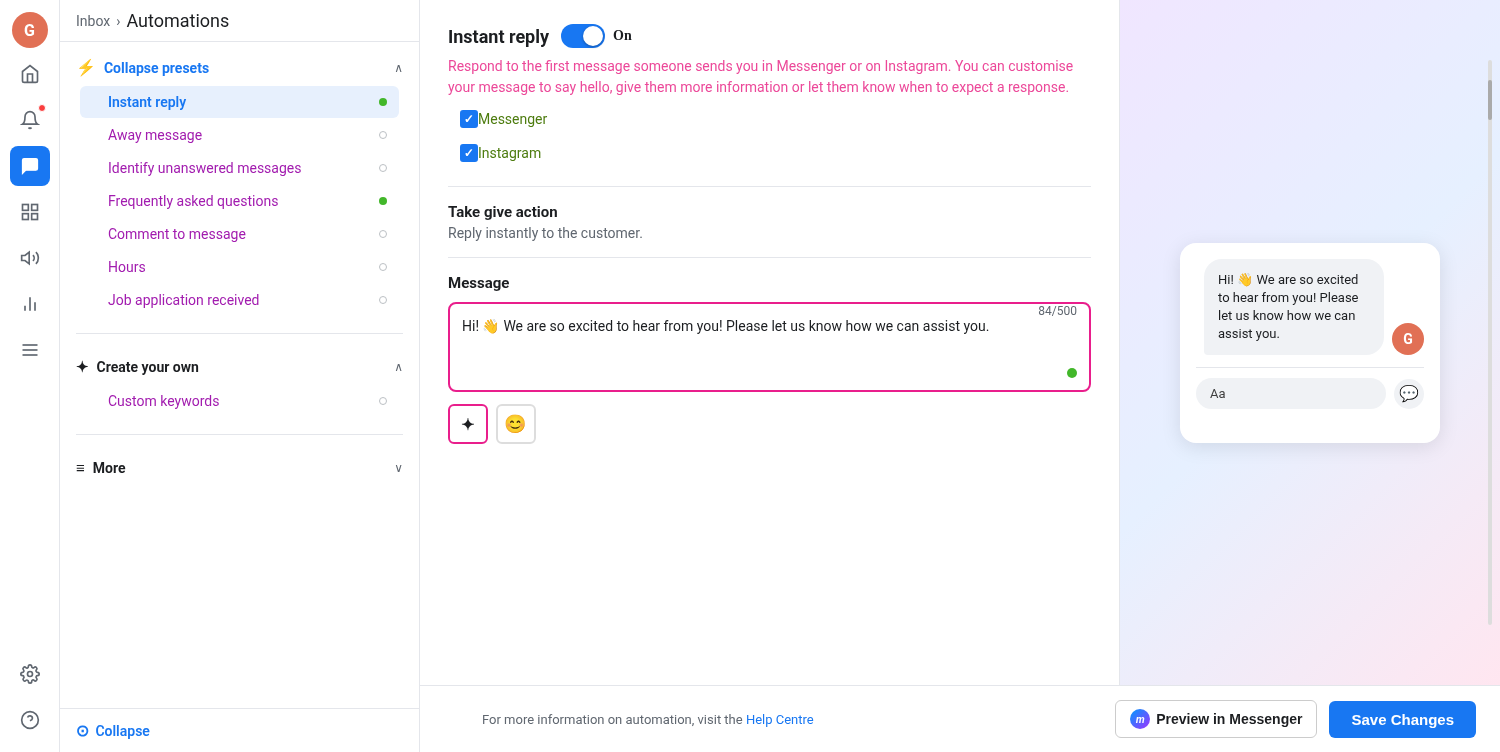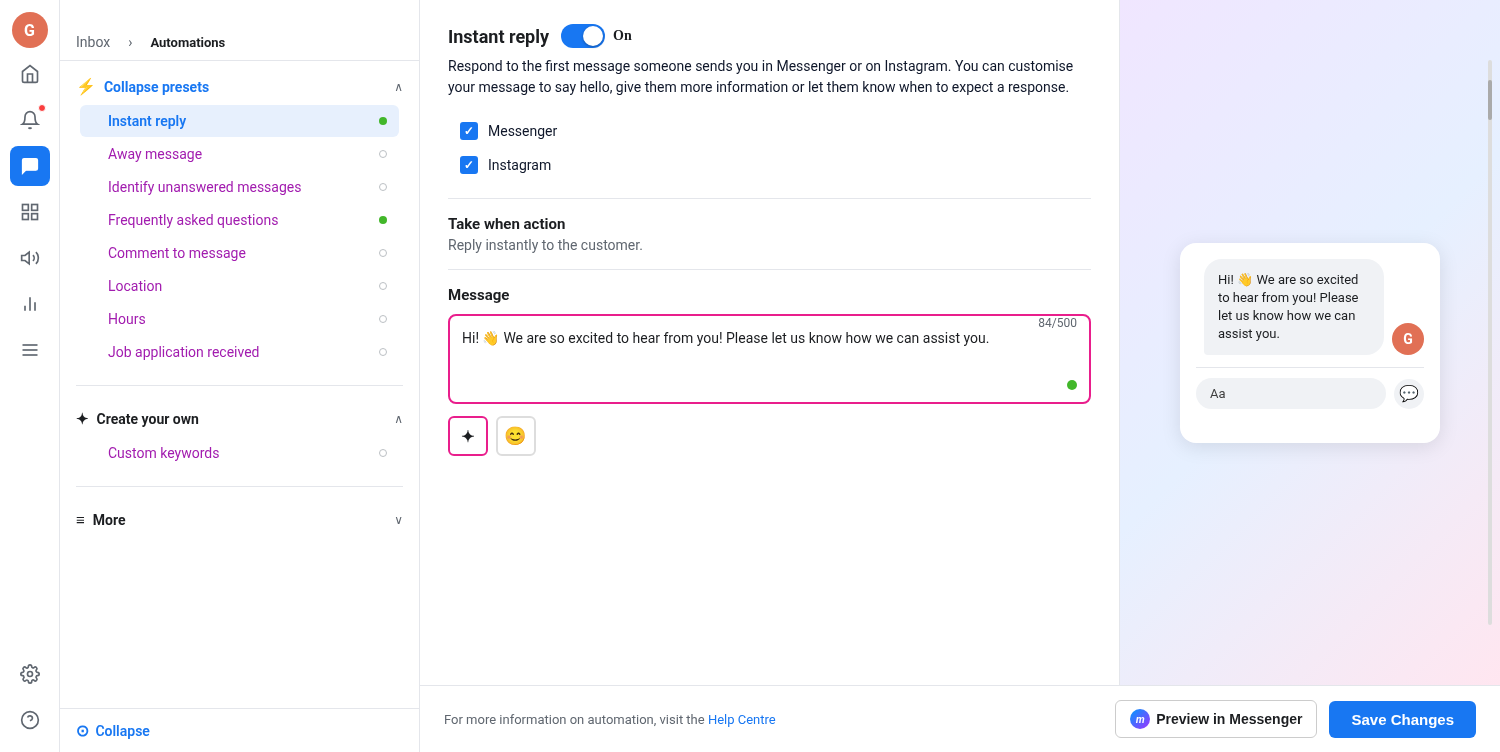--- a/index.html
+++ b/index.html
@@ -68,26 +68,25 @@
     .sidebar-header {
       padding: 10px 16px;
       background: #fff;
       border-bottom: 1px solid #e4e6eb;
       font-size: 13px;
       color: #444;
     }
     .sidebar-header .breadcrumb {
       display: flex;
       align-items: center;
-      gap: 18px;
-      margin-top: 24px;
+      gap: 6px;
     }
     .breadcrumb-inbox { color: #606770; font-size: 14px; }
     .breadcrumb-sep { color: #606770; font-size: 14px; }
-    .breadcrumb-current { font-weight: 700; font-size: 13px; color: #1c1e21; }
+    .breadcrumb-current { font-weight: 400; font-size: 18px; color: #1c1e21; }
 
     .sidebar-section { padding: 12px 16px 4px; }
     .sidebar-section-header {
       display: flex;
       align-items: center;
       justify-content: space-between;
       cursor: pointer;
       padding: 4px 0;
     }
     .sidebar-section-title {
@@ -196,33 +195,33 @@
       height: 20px;
       background: #fff;
       border-radius: 50%;
       top: 2px;
       right: 2px;
       box-shadow: 0 1px 3px rgba(0,0,0,0.3);
     }
     .toggle-label { font-size: 14px; color: #1c1e21; font-weight: 600; font-family: Liberation Serif, serif; }
     .content-description {
       font-size: 14px;
-      color: #0f172a;
+      color: #ec4899;
       line-height: 1.5;
-      margin-bottom: 16px;
+      margin-bottom: 4px;
     }
 
     
     .checkbox-row {
       display: flex;
       align-items: center;
-      gap: 10px;
+      gap: 0;
       padding: 8px 12px;
       font-size: 14px;
-      color: #0f172a;
+      color: #4d7c0f;
     }
     .checkbox-custom {
       width: 18px;
       height: 18px;
       border-radius: 3px;
       background: #1877f2;
       border: 2px solid #1877f2;
       display: flex;
       align-items: center;
       justify-content: center;
@@ -410,20 +409,21 @@
       background: #fff;
       border-top: 1px solid #e4e6eb;
       padding: 14px 24px;
       display: flex;
       align-items: center;
       justify-content: space-between;
     }
     .footer-left {
       font-size: 13px;
       color: #606770;
+      margin-left: 38px;
     }
     .footer-link {
       color: #1877f2;
       text-decoration: none;
       cursor: pointer;
     }
     .footer-right {
       display: flex;
       align-items: center;
       gap: 12px;
@@ -567,24 +567,20 @@
       </div>
       <div class="sidebar-item">
         <span>Frequently asked questions</span>
         <div class="dot"></div>
       </div>
       <div class="sidebar-item">
         <span>Comment to message</span>
         <div class="dot-empty"></div>
       </div>
       <div class="sidebar-item">
-        <span>Location</span>
-        <div class="dot-empty"></div>
-      </div>
-      <div class="sidebar-item">
         <span>Hours</span>
         <div class="dot-empty"></div>
       </div>
       <div class="sidebar-item">
         <span>Job application received</span>
         <div class="dot-empty"></div>
       </div>
     </div>
   </div>
 
@@ -642,21 +638,21 @@
         <span>Messenger</span>
       </div>
       <div class="checkbox-row">
         <div class="checkbox-custom"></div>
         <span>Instagram</span>
       </div>
 
       <div class="section-divider"></div>
 
       <div>
-        <div class="action-section-title">Take when action</div>
+        <div class="action-section-title">Take give action</div>
         <div class="action-section-desc">Reply instantly to the customer.</div>
       </div>
 
       <div class="section-divider"></div>
 
       <div class="message-label">Message</div>
       <div class="message-box">
         <div class="message-text">Hi! 👋 We are so excited to hear from you! Please let us know how we can assist you.</div>
         <div class="message-counter">84/500</div>
         <div class="message-indicator"></div>

